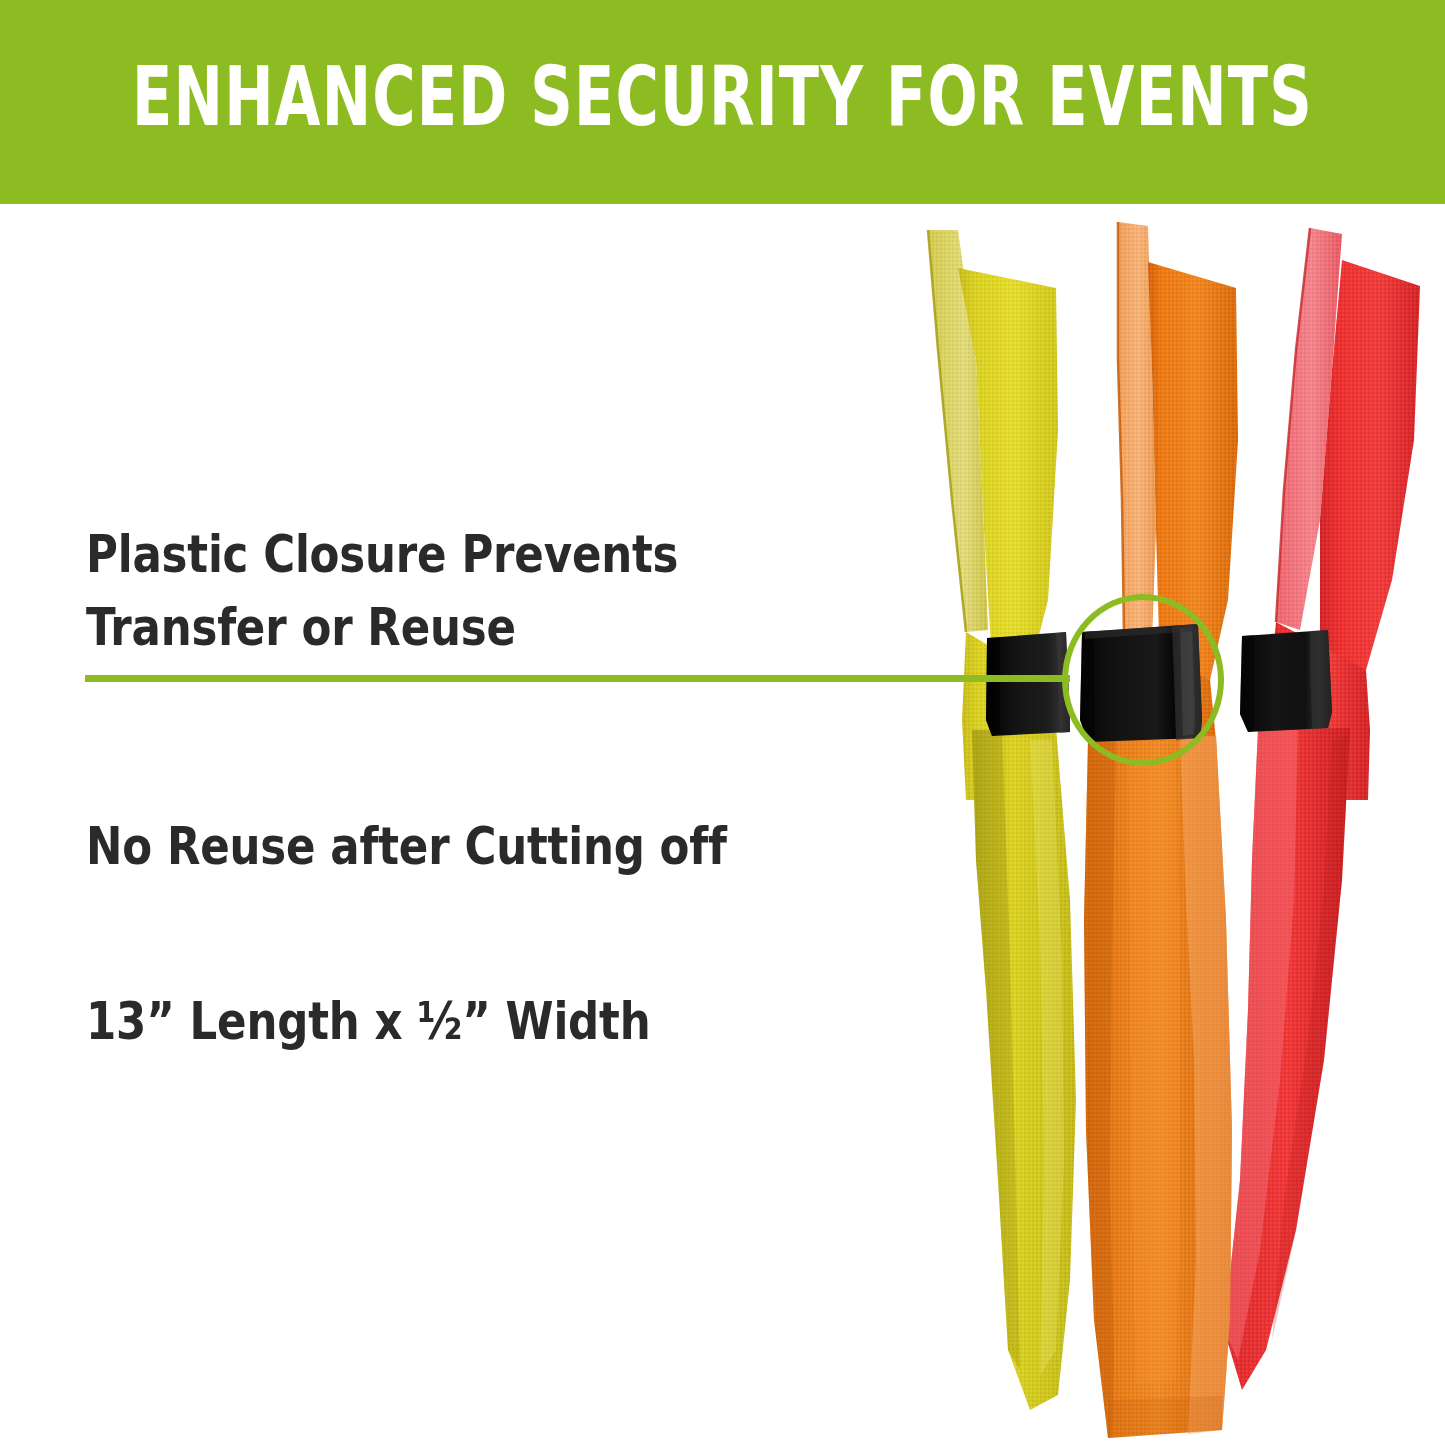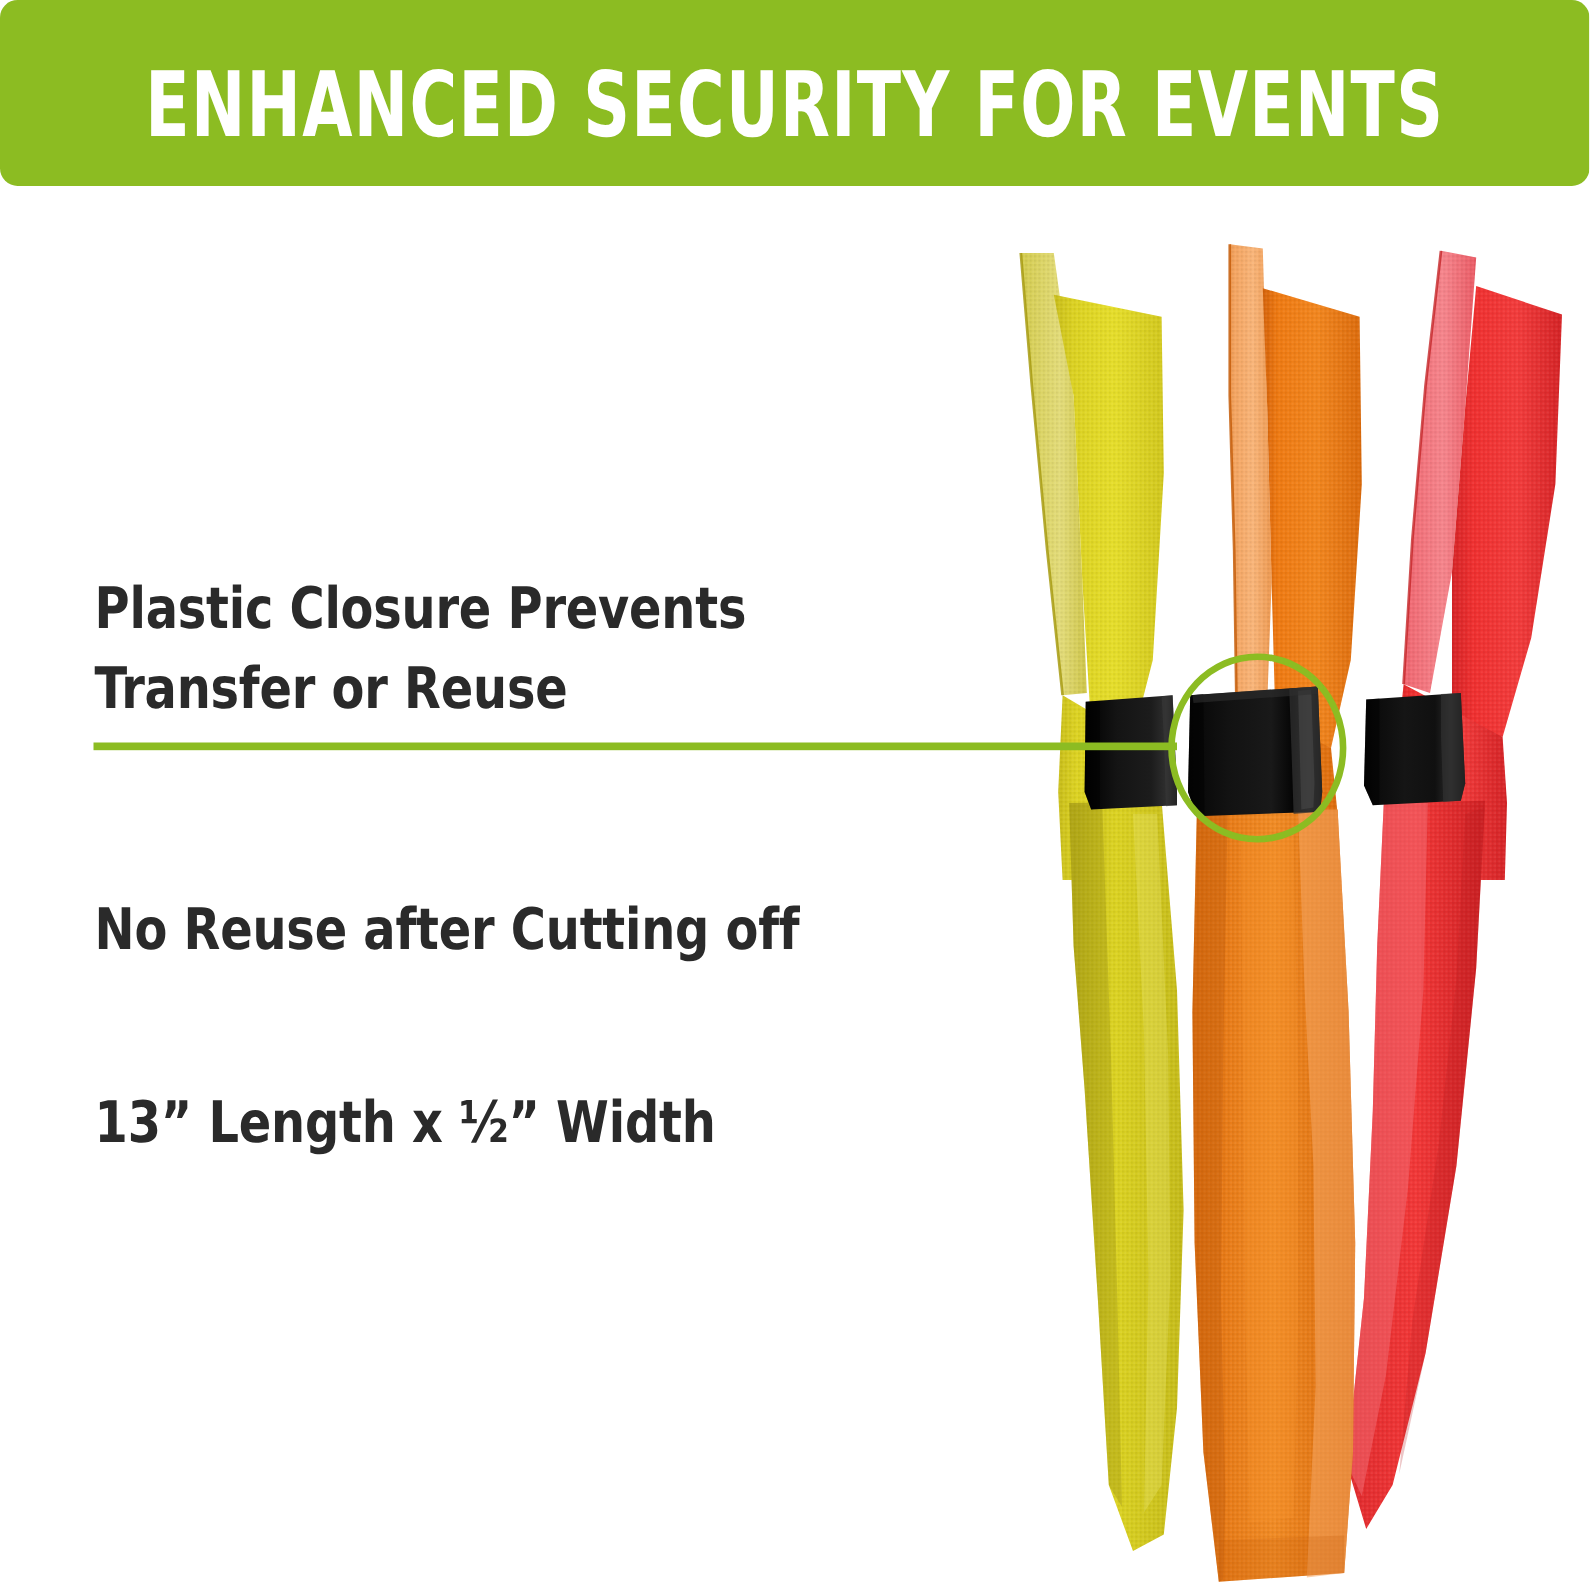--- a/index.html
+++ b/index.html
@@ -17,23 +17,22 @@
     background: #ffffff;
     overflow: hidden;
   }
 
   
   #header-banner {
     position: absolute;
     left: 0;
     top: 0;
     width: 1445px;
-    height: 169px;
+    height: 204px;
     background: #8CBC22;
-    border-radius: 16px;
   }
   #header-title {
     position: absolute;
     left: 0;
     top: 0;
     width: 1445px;
     height: 193px;
     display: flex;
     align-items: center;
     justify-content: center;

